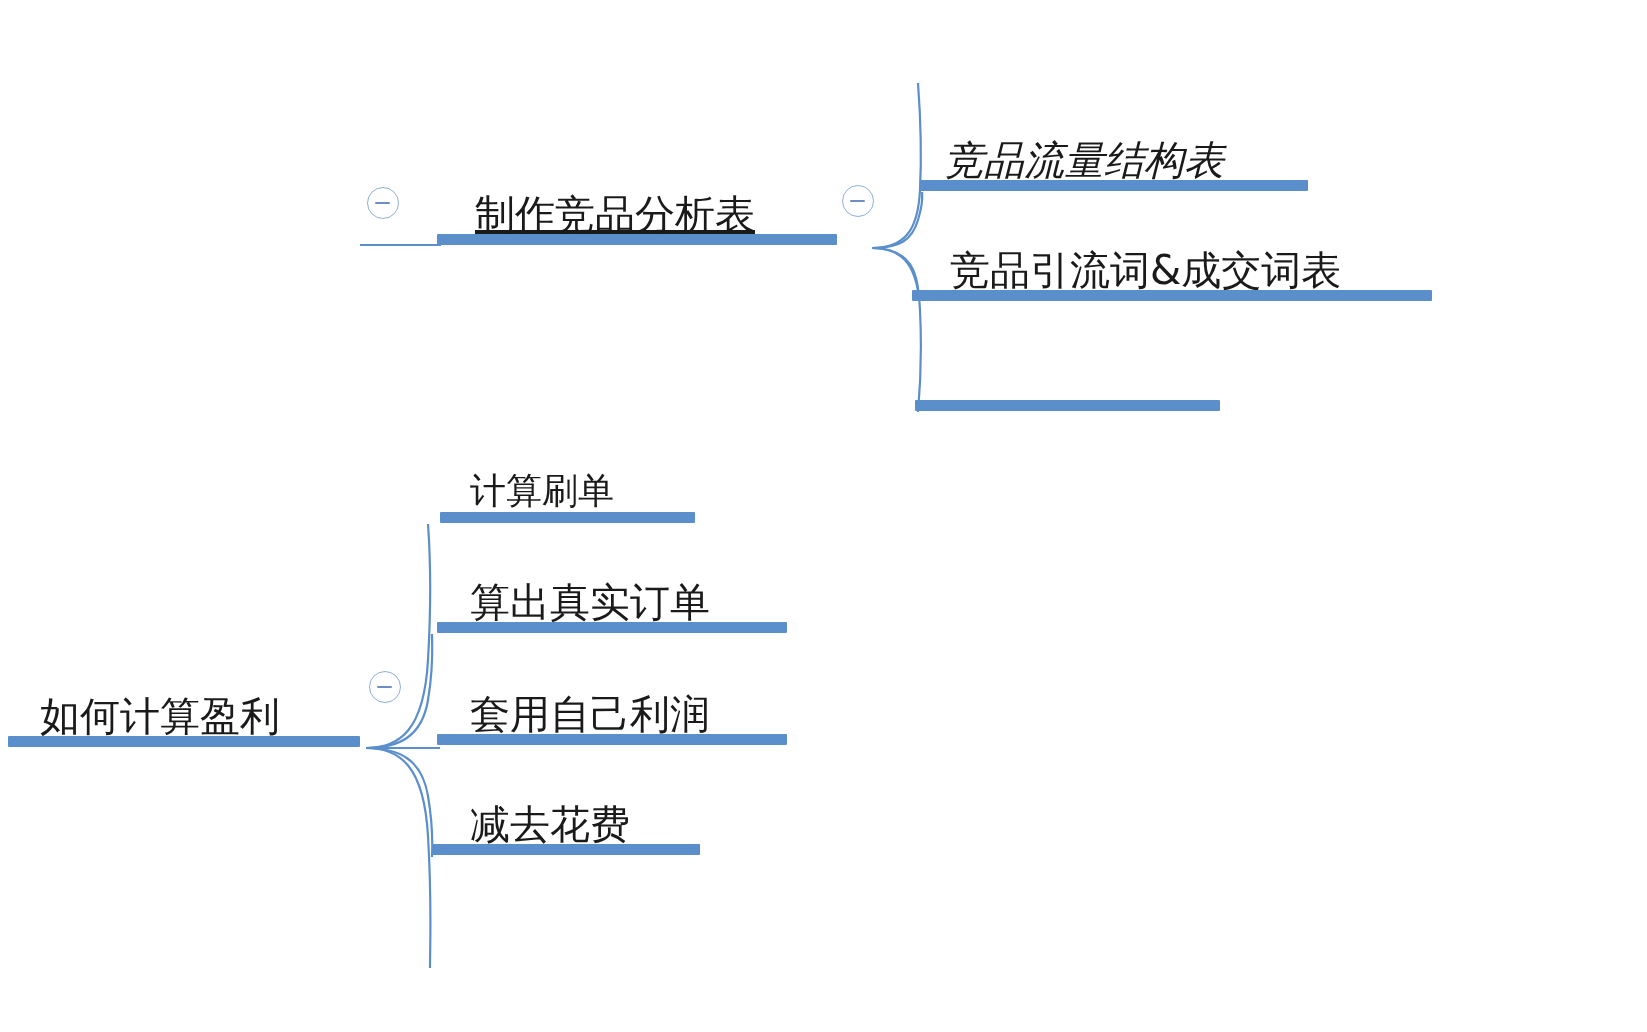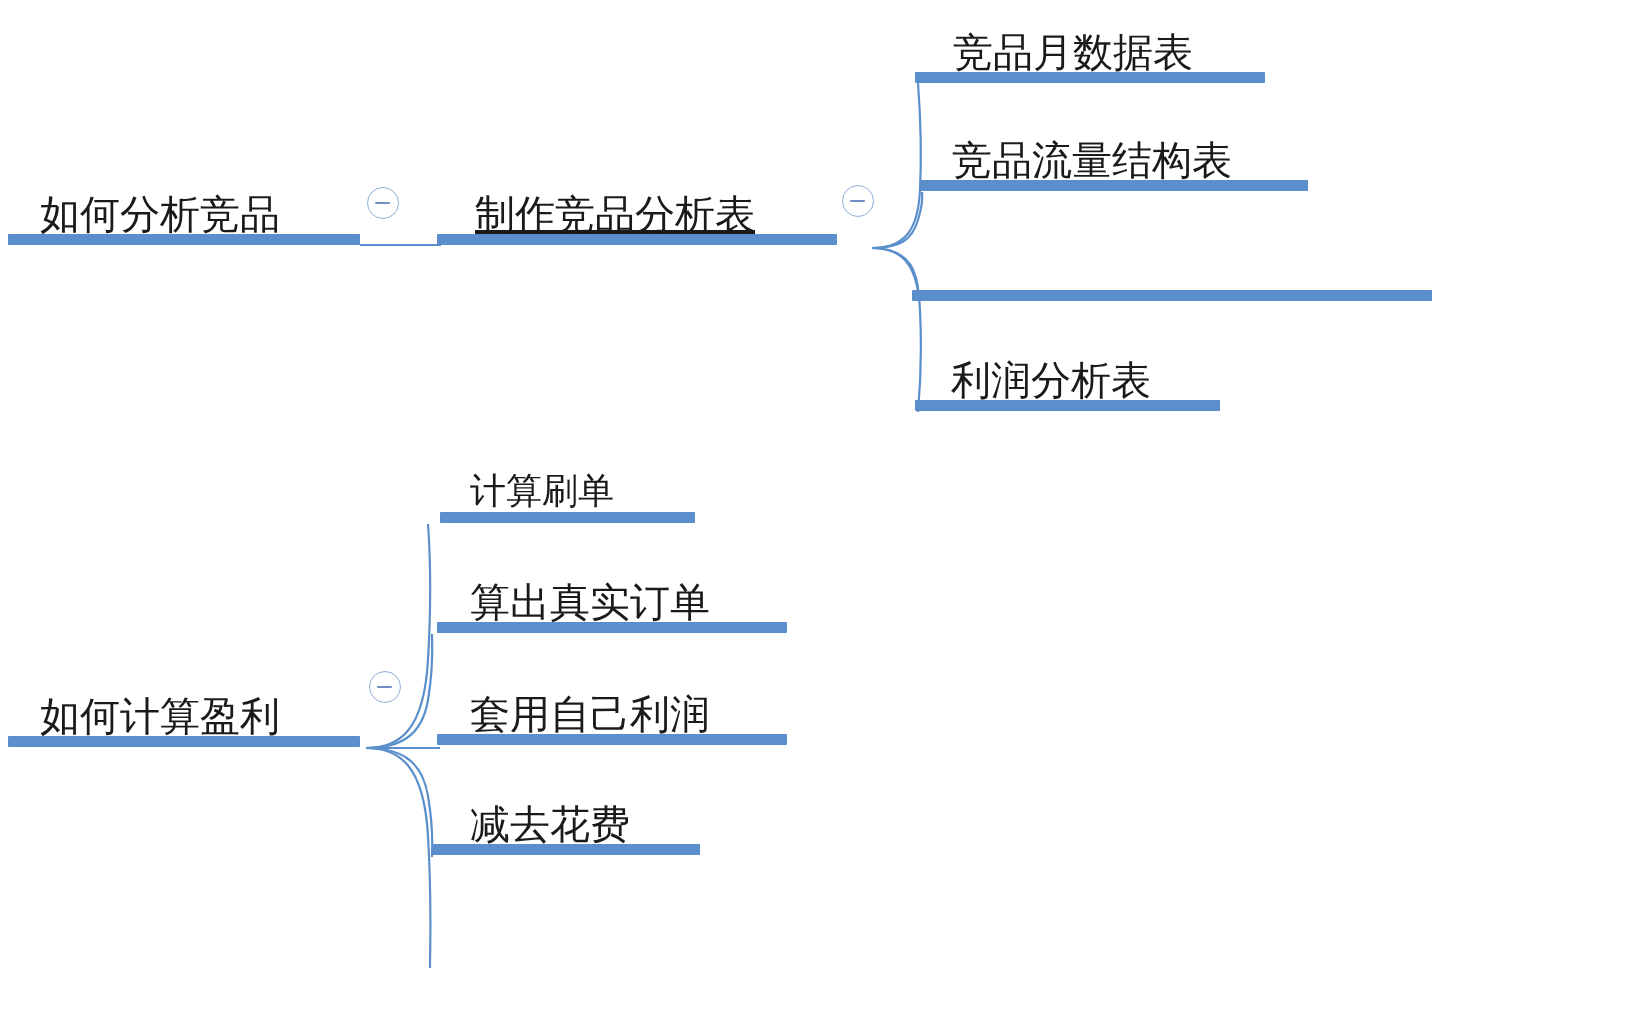--- a/index.html
+++ b/index.html
@@ -89,50 +89,42 @@
 
       <path d="M 366 748 C 400 748 424 730 428 660 C 432 592 430 552 428 524"></path>
       <path d="M 366 748 C 400 748 422 736 428 700 C 434 664 432 644 432 634"></path>
       <path d="M 366 748 L 440 748"></path>
       <path d="M 366 748 C 400 748 422 760 428 796 C 434 832 432 848 432 857"></path>
       <path d="M 366 748 C 400 748 424 766 428 836 C 432 904 430 944 430 968"></path>
 
     </g>
   </svg>
 
-  <div class="node" style="left:8px; top:160px; width:360px; height:85px;">
-    <span class="node-label" style="font-size:40px; left:32px;">如何分析竞品</span>
-    <span class="node-bar" style="width:352px;"></span>
-  </div>
 
   <div class="collapse-toggle" style="left:367px; top:187px;"></div>
 
   <div class="node" style="left:437px; top:160px; width:400px; height:85px;">
     <span class="node-label" style="font-size:40px; left:38px;text-decoration:underline;">制作竞品分析表</span>
     <span class="node-bar" style="width:400px;"></span>
   </div>
 
   <div class="collapse-toggle" style="left:842px; top:185px;"></div>
 
-  <div class="node" style="left:915px; top:0px; width:350px; height:83px;">
-    <span class="node-label" style="font-size:40px; left:38px;">竞品月数据表</span>
-    <span class="node-bar" style="width:350px;"></span>
-  </div>
 
   <div class="node" style="left:920px; top:108px; width:388px; height:83px;">
-    <span class="node-label" style="font-size:40px; left:32px;">竞品流量结构表</span>
+    <span class="node-label" style="font-size:40px; left:24px;font-style:italic;">竞品流量结构表</span>
     <span class="node-bar" style="width:388px;"></span>
   </div>
 
   <div class="node" style="left:912px; top:218px; width:520px; height:83px;">
+    <span class="node-label" style="font-size:40px; left:38px;">竞品引流词&amp;成交词表</span>
     <span class="node-bar" style="width:520px;"></span>
   </div>
 
   <div class="node" style="left:915px; top:328px; width:305px; height:83px;">
-    <span class="node-label" style="font-size:40px; left:36px;">利润分析表</span>
     <span class="node-bar" style="width:305px;"></span>
   </div>
 
   <div class="node" style="left:8px; top:662px; width:360px; height:85px;">
     <span class="node-label" style="font-size:40px; left:32px;">如何计算盈利</span>
     <span class="node-bar" style="width:352px;"></span>
   </div>
 
   <div class="collapse-toggle" style="left:369px; top:671px;"></div>
 

